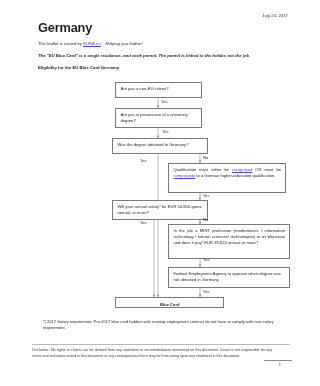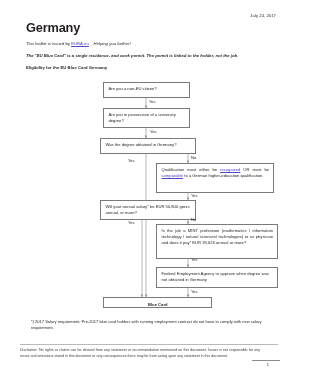--- a/index.html
+++ b/index.html
@@ -15,20 +15,21 @@
     overflow: hidden;
     position: relative;
   }
 
   .page {
     position: relative;
     width: 298px;
     height: 386px;
     box-sizing: border-box;
     padding: 8px;
+    margin-left: 12px;
   }
 
   
   .doc-date {
     position: absolute;
     top: 13px;
     right: 22px;
     font-size: 4.1px;
     letter-spacing: 0.1px;
     color: #231f20;

